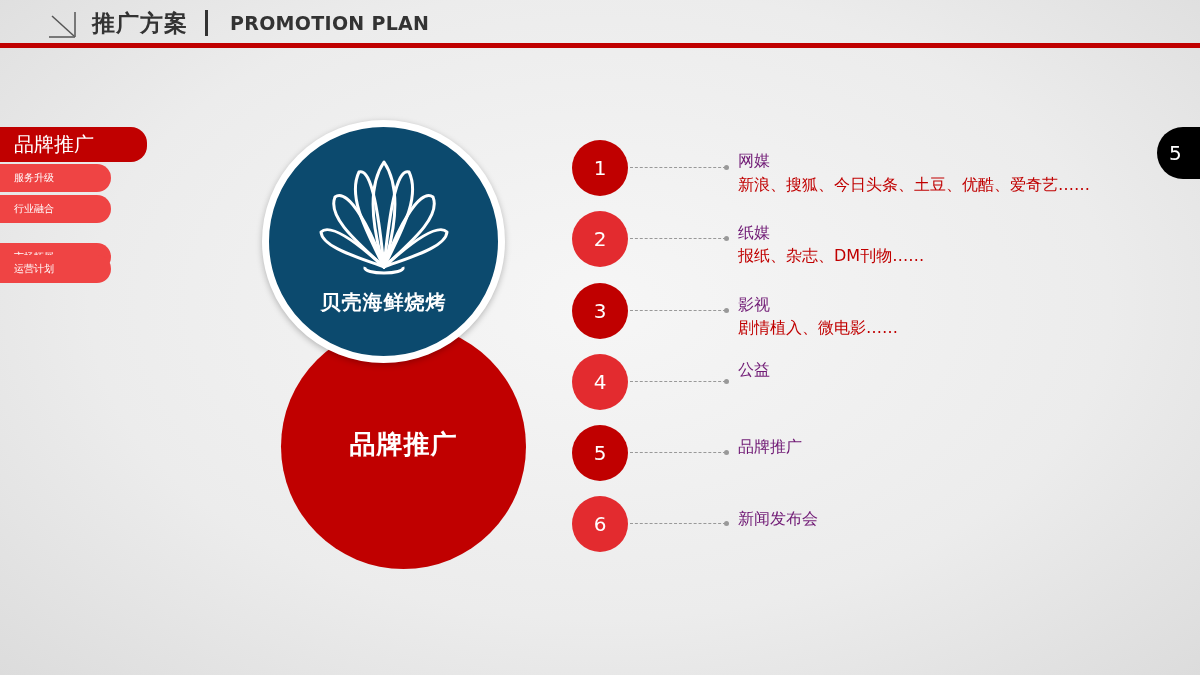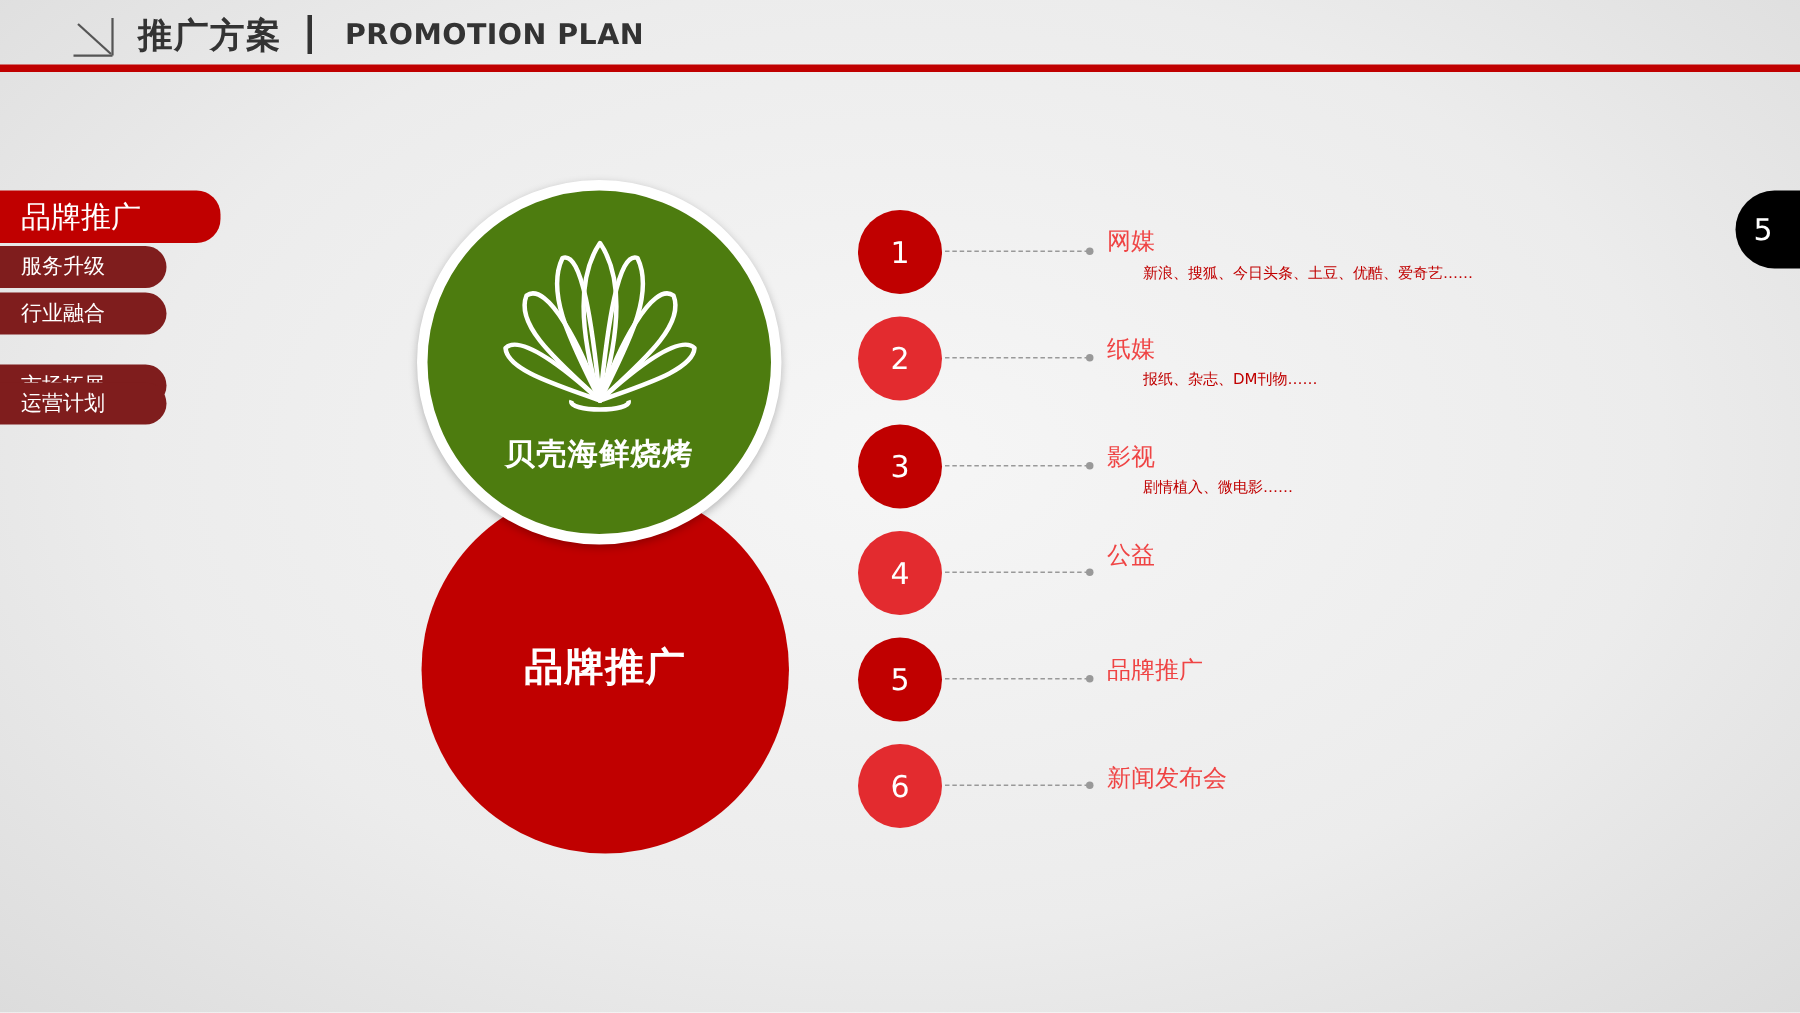--- a/index.html
+++ b/index.html
@@ -21,33 +21,33 @@
     color: #333; font-family: "DejaVu Sans", sans-serif; letter-spacing: 0.3px; text-align: center;
   }
   .header-line { position: absolute; left: 0; top: 43px; width: 1200px; height: 5px; background: #c00000; }
 
   .side-nav { position: absolute; left: 0; top: 127px; }
   .nav-item {
     position: absolute; left: 0; color: #fff; white-space: nowrap;
     border-radius: 0 16px 16px 0; padding-left: 14px; cursor: pointer;
   }
   .nav-active { top: 0; width: 147px; height: 35px; background: #c00000; font-size: 20px; line-height: 35px; }
-  .nav-sub { width: 111px; height: 28px; background: #7f1d1d; font-size: 14px; line-height: 28px; }
+  .nav-sub { width: 111px; height: 28px; background: #ef4444; font-size: 10px; line-height: 28px; }
 
   .big-circle-bottom {
     position: absolute; left: 281px; top: 324px; width: 245px; height: 245px;
     border-radius: 50%; background: #c00000;
     display: flex; align-items: center; justify-content: center;
   }
   .big-circle-bottom span {
     color: #fff; font-size: 26px; font-weight: bold; margin-top: -5px; letter-spacing: 1px;
   }
   .big-circle-top {
-    position: absolute; left: 278px; top: 120px; width: 243px; height: 243px;
-    border-radius: 50%; background: #4d7c0f; border: 7px solid #fff;
+    position: absolute; left: 262px; top: 120px; width: 243px; height: 243px;
+    border-radius: 50%; background: #0c4a6e; border: 7px solid #fff;
     box-shadow: 0 2px 6px rgba(0,0,0,0.25);
   }
   .shell-icon { position: absolute; left: 48px; top: 30px; width: 134px; height: 120px; }
   .brand-name {
     position: absolute; left: 0; width: 229px; top: 162px; text-align: center;
     color: #fff; font-size: 20px; font-weight: bold; letter-spacing: 1px;
   }
 
   .list-item { position: absolute; left: 572px; width: 520px; height: 56px; }
   .num-circle {
@@ -56,22 +56,22 @@
   }
   .num-dark { background: #c00000; }
   .num-light { background: #e32b2f; }
   .connector {
     position: absolute; left: 58px; top: 27px; width: 96px; height: 0;
     border-top: 1px dashed #999;
   }
   .connector-dot {
     position: absolute; left: 152px; top: 25px; width: 5px; height: 5px; border-radius: 50%; background: #999;
   }
-  .item-title { position: absolute; left: 166px; font-size: 16px; color: #ef4444; white-space: nowrap; }
-  .item-desc { position: absolute; left: 166px; font-size: 10px; color: #c00000; white-space: nowrap; margin-left: 24px; }
+  .item-title { position: absolute; left: 166px; font-size: 16px; color: #701a75; white-space: nowrap; }
+  .item-desc { position: absolute; left: 166px; font-size: 16px; color: #c00000; white-space: nowrap; }
 
   .page-badge {
     position: absolute; left: 1157px; top: 127px; width: 60px; height: 52px;
     background: #000; border-radius: 26px 0 0 26px;
     color: #fff; font-size: 20px; display: flex; align-items: center; padding-left: 12px;
   }
 </style>
 </head>
 <body>
 

